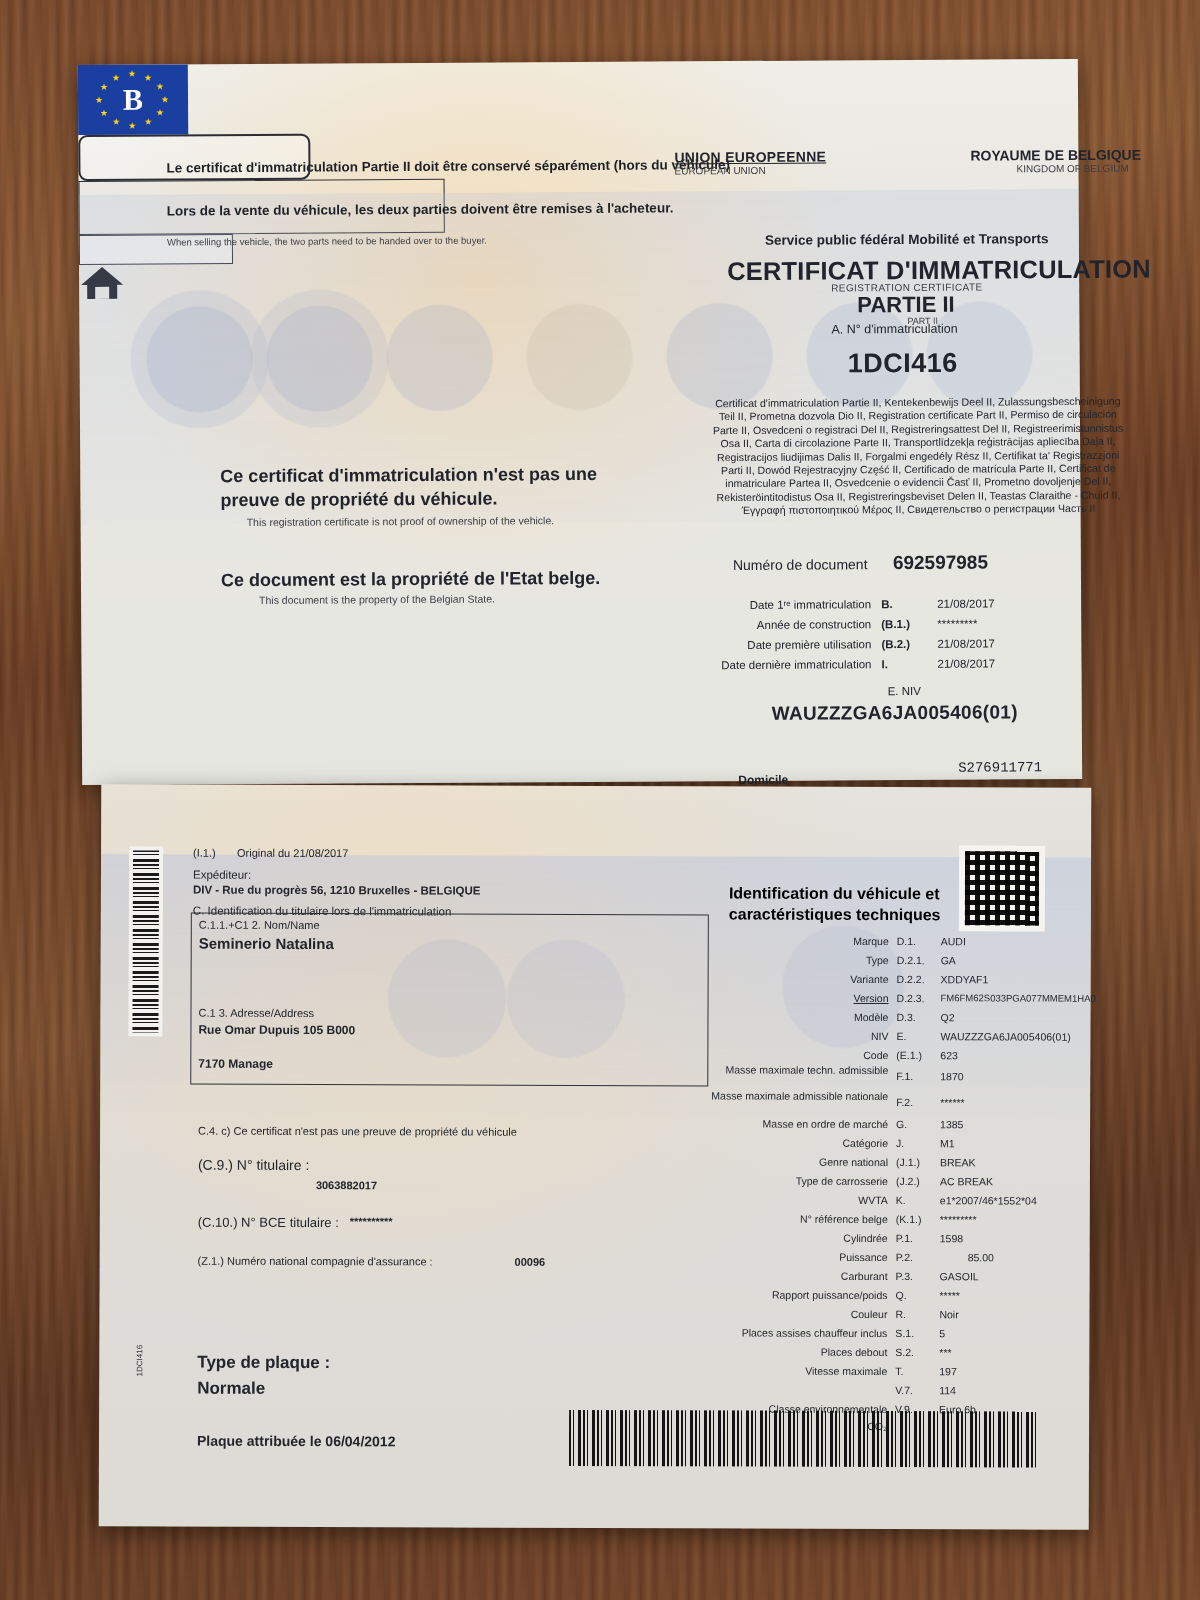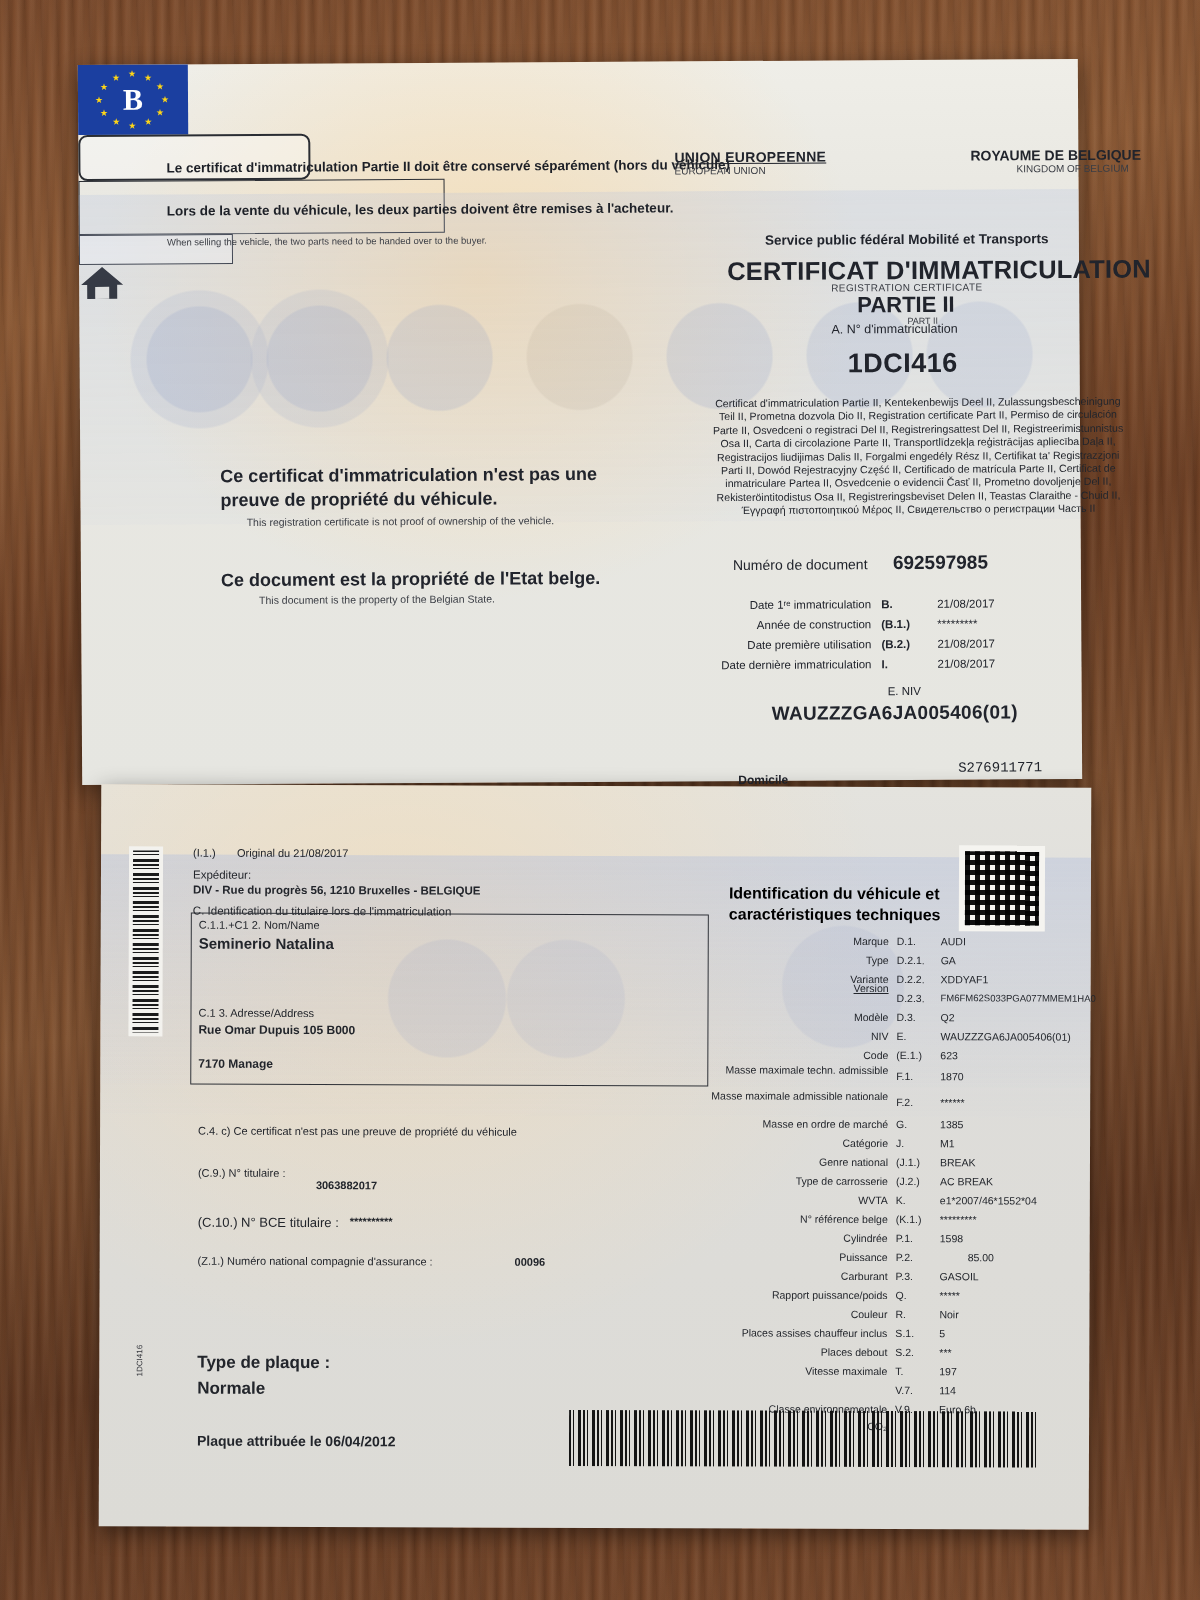--- a/index.html
+++ b/index.html
@@ -217,21 +217,21 @@
   <div class="bc" style="left:92px;top:120px;font-size:11.5px;">C. Identification du titulaire lors de l'immatriculation</div>
   <div id="ownerbox"></div>
   <div class="bc" style="left:98px;top:134px;font-size:11px;">C.1.1.+C1 2. Nom/Name</div>
   <div class="bc b" style="left:98px;top:150px;font-size:15px;font-weight:bold;">Seminerio Natalina</div>
   <div class="bc" style="left:98px;top:222px;font-size:11px;">C.1 3. Adresse/Address</div>
   <div class="bc b" style="left:98px;top:238px;font-size:12px;font-weight:bold;">Rue Omar Dupuis 105 B000</div>
   <div class="bc b" style="left:98px;top:272px;font-size:12px;font-weight:bold;">7170 Manage</div>
 
   <div class="bc" style="left:98px;top:340px;font-size:11px;">C.4. c) Ce certificat n'est pas une preuve de propriété du véhicule</div>
 
-  <div class="bc" style="left:98px;top:382px;font-size:11px;">(C.9.) N° titulaire :</div>
+  <div class="bc" style="left:98px;top:372px;font-size:14px;">(C.9.) N° titulaire :</div>
   <div class="bc b" style="left:216px;top:394px;font-size:11px;font-weight:bold;">3063882017</div>
 
   <div class="bc" style="left:98px;top:430px;font-size:13px;">(C.10.) N° BCE titulaire :</div>
   <div class="bc b" style="left:250px;top:430px;font-size:11px;font-weight:bold;">**********</div>
 
   <div class="bc" style="left:98px;top:470px;font-size:11px;">(Z.1.) Numéro national compagnie d'assurance :</div>
   <div class="bc b" style="left:380px;top:470px;font-size:11px;font-weight:bold;padding-left:35px;">00096</div>
 
   <div class="bc b" style="left:98px;top:568px;font-size:17px;font-weight:bold;">Type de plaque :</div>
   <div class="bc b" style="left:98px;top:594px;font-size:17px;font-weight:bold;">Normale</div>
@@ -244,21 +244,21 @@
   <div class="bc val" style="left:840px;top:148px;">AUDI</div>
 
   <div class="bc lbl" style="left:600px;top:167px;width:188px;">Type</div>
   <div class="bc code" style="left:796px;top:167px;">D.2.1.</div>
   <div class="bc val" style="left:840px;top:167px;">GA</div>
 
   <div class="bc lbl" style="left:600px;top:186px;width:188px;">Variante</div>
   <div class="bc code" style="left:796px;top:186px;">D.2.2.</div>
   <div class="bc val" style="left:840px;top:186px;">XDDYAF1</div>
 
-  <div class="bc lbl" style="left:600px;top:195px;width:188px;text-decoration:underline;">Version</div>
+  <div class="bc lbl" style="left:600px;top:205px;width:188px;text-decoration:underline;">Version</div>
   <div class="bc code" style="left:796px;top:205px;">D.2.3.</div>
   <div class="bc val" style="left:840px;top:205px;font-size:9.5px;">FM6FM62S033PGA077MMEM1HA0</div>
 
   <div class="bc lbl" style="left:600px;top:224px;width:188px;">Modèle</div>
   <div class="bc code" style="left:796px;top:224px;">D.3.</div>
   <div class="bc val" style="left:840px;top:224px;">Q2</div>
 
   <div class="bc lbl" style="left:600px;top:243px;width:188px;">NIV</div>
   <div class="bc code" style="left:796px;top:243px;">E.</div>
   <div class="bc val" style="left:840px;top:243px;">WAUZZZGA6JA005406(01)</div>

